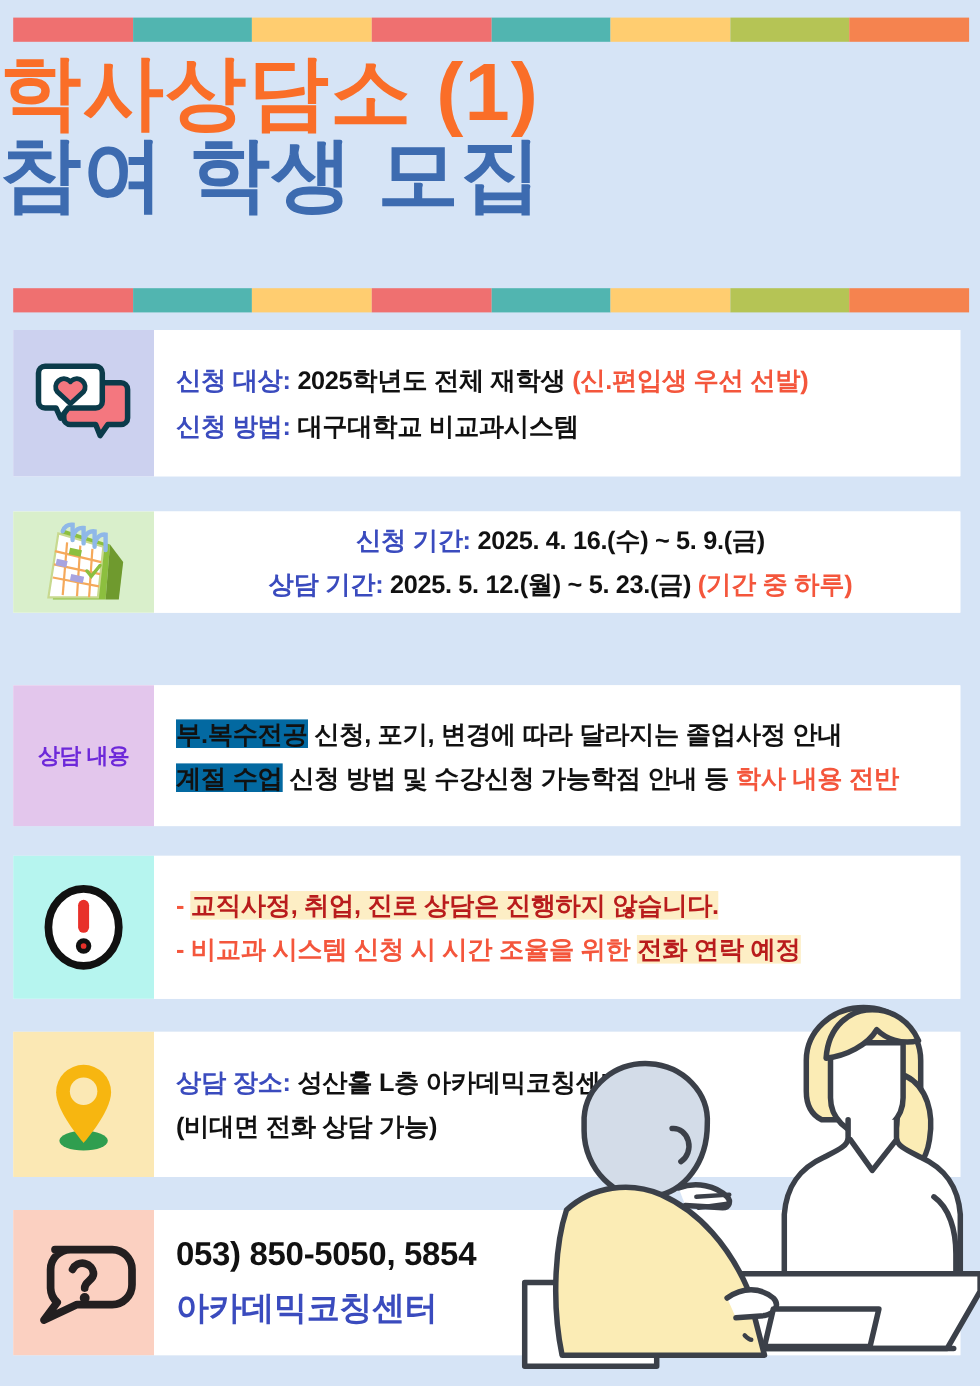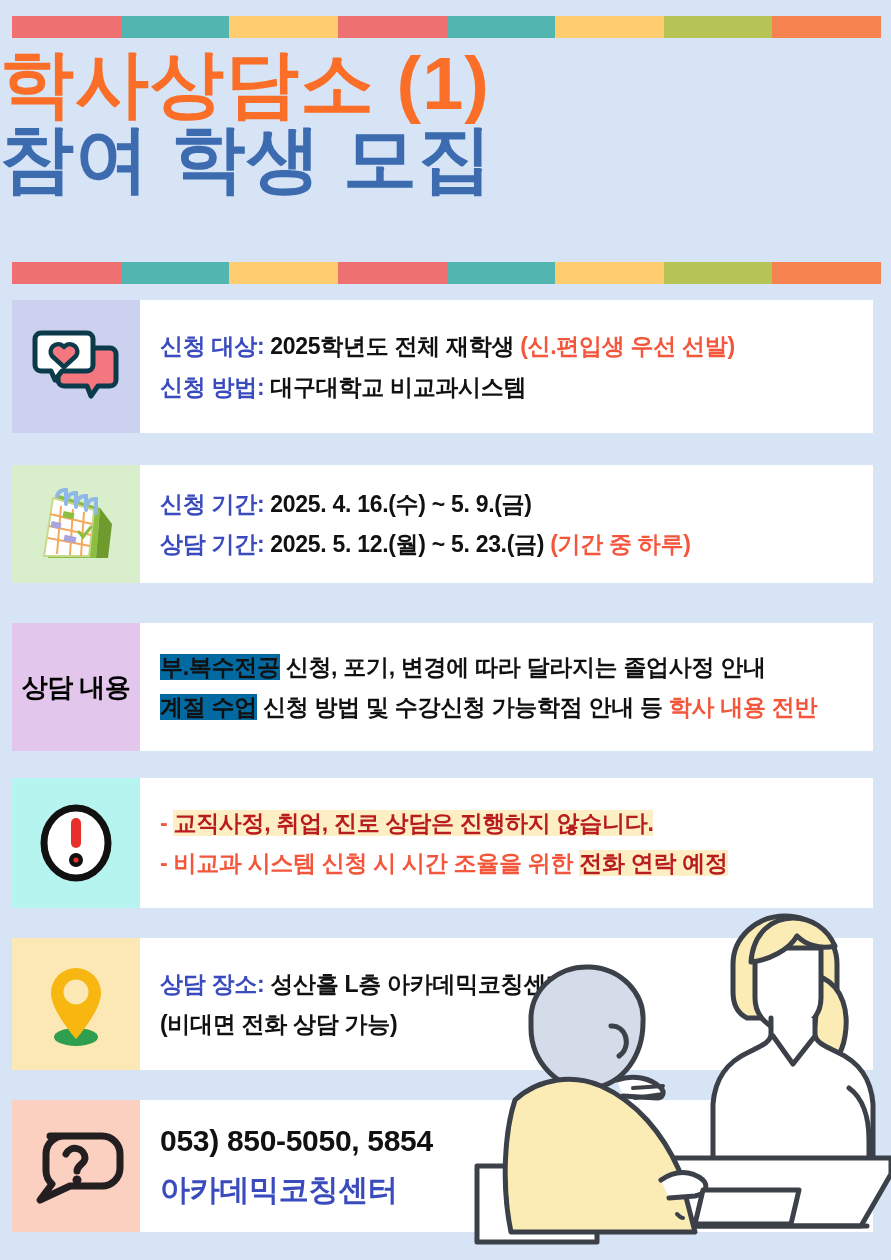--- a/index.html
+++ b/index.html
@@ -72,35 +72,35 @@
     white-space: nowrap;
     letter-spacing: -0.3px;
   }
   .lbl  { color: #3a4bbe; }
   .red  { color: #f4563c; }
   .hl   { background: #0369a1; }
   .redhl{ color: #b91c1c; background: #fdeec5; }
 
   
   #row1 { top: 300px; height: 133px; }
-  #row2 { top: 465px; height: 118px; }
+  #row2 { top: 465px; height: 92px; text-align: center; }
   #row3 { top: 623px; height: 128px; }
   #row4 { top: 778px; height: 130px; }
   #row5 { top: 938px; height: 132px; }
   #row6 { top: 1100px; height: 132px; }
 
   #row1 .row-icon { background: #ccd1ef; }
   #row2 .row-icon { background: #d9efcb; }
   #row3 .row-icon { background: #e3c6ec; }
   #row4 .row-icon { background: #b6f5ef; }
   #row5 .row-icon { background: #fbe8b4; }
   #row6 .row-icon { background: #fbd0c1; }
 
   .cat-label {
-    font-size: 26px; font-weight: 800; color: #000000;
+    font-size: 20px; font-weight: 800; color: #6d28d9;
     white-space: nowrap; letter-spacing: -0.5px;
   }
 
   
   #illustration {
     position: absolute;
     right: 0; bottom: 0;
     width: 420px; height: 370px;
     pointer-events: none;
   }

